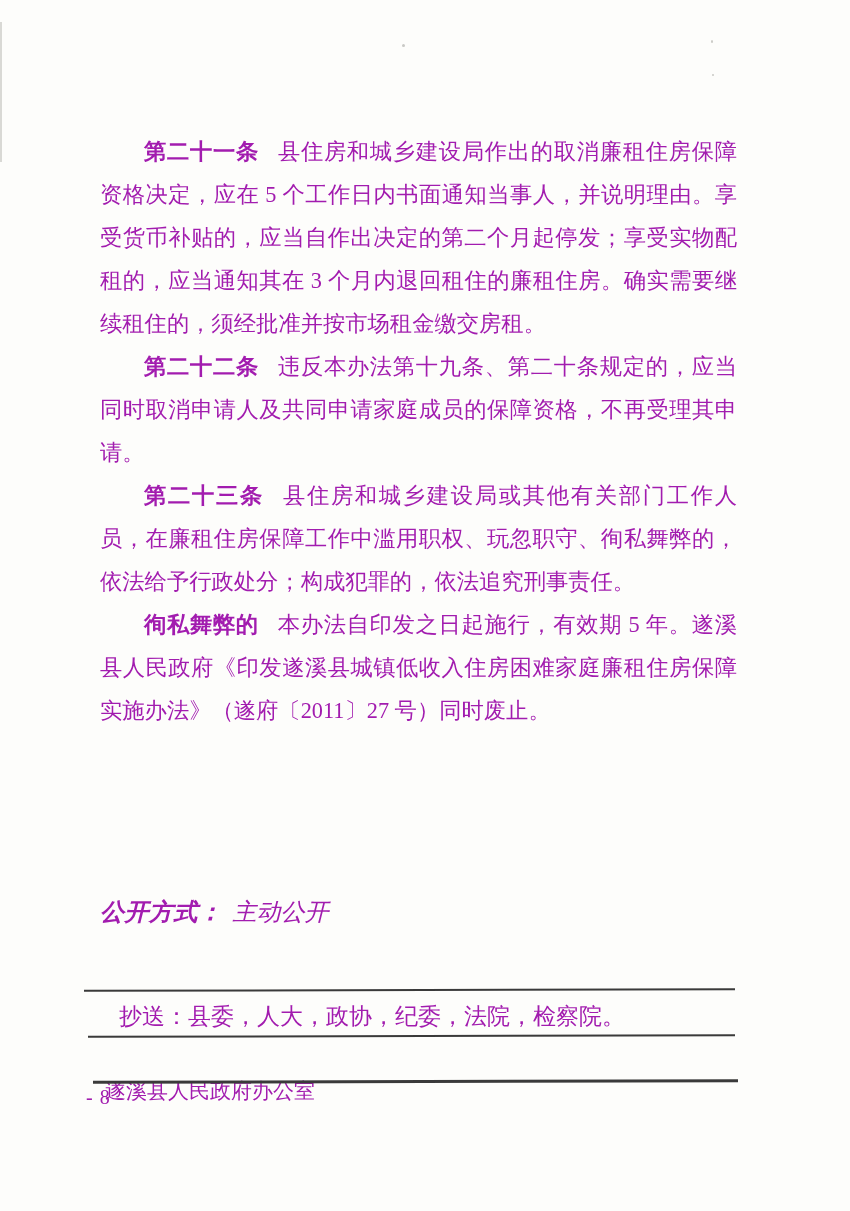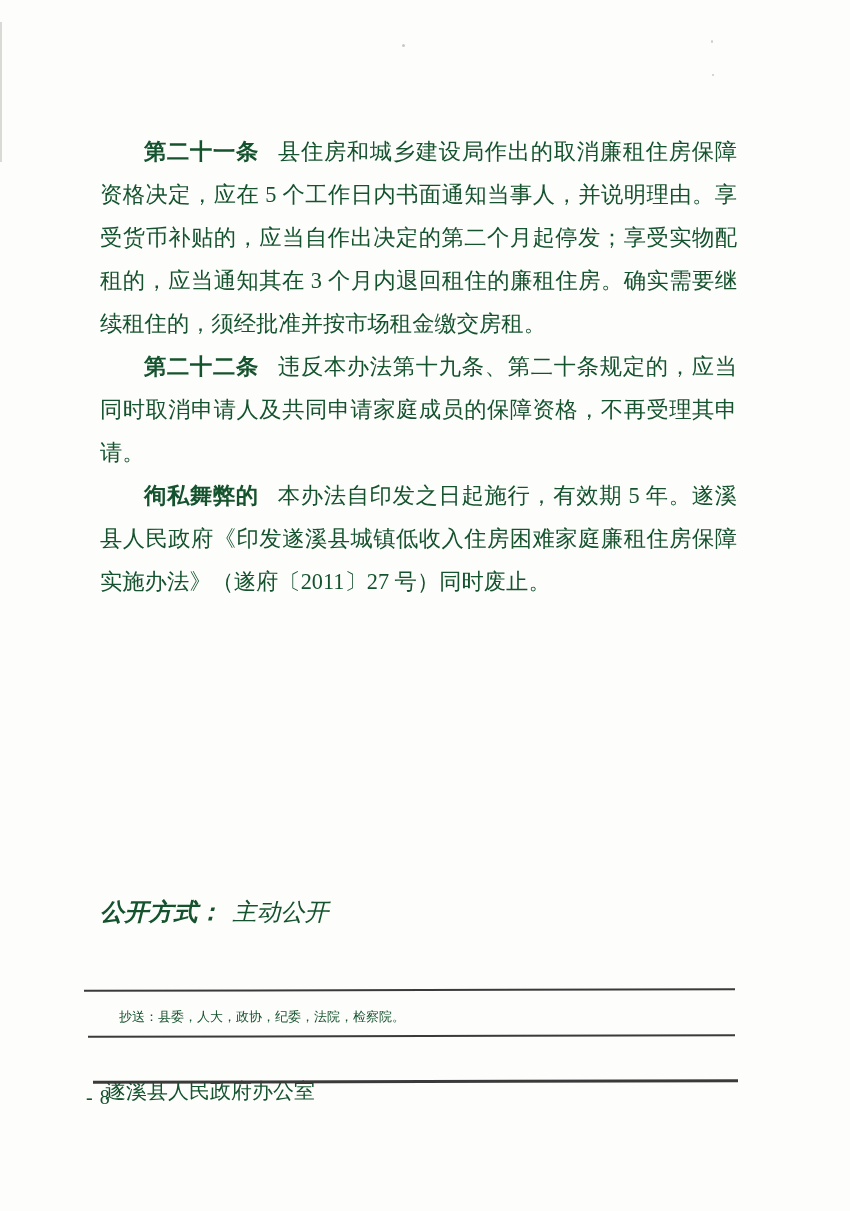--- a/index.html
+++ b/index.html
@@ -1,21 +1,21 @@
 <!DOCTYPE html>
 <html><head>
 <meta charset="utf-8">
 <style>
   html,body{margin:0;padding:0;background:#e8e8e6;}
   .page{
     position:relative;
     width:850px;height:1211px;
     margin:0 auto;
     background:#fdfdfb;
-    color:#14532d;
+    color:#a21caf;
     font-family:"Liberation Serif","DejaVu Serif",serif;
     overflow:hidden;
   }
   
   .edge-artifact{
     position:absolute;left:0;top:22px;width:2px;height:140px;
     background:#d9d9d5;
   }
   .speck{position:absolute;background:#c9c9c5;border-radius:50%;}
   .speck.s1{left:402px;top:44px;width:3px;height:3px;}
@@ -43,21 +43,21 @@
   }
 
   
   .rule{position:absolute;background:#3a3a3a;}
   .rule-top{left:84px;top:989px;width:651px;height:2px;transform:rotate(-0.15deg);}
   .rule-mid{left:88px;top:1035px;width:647px;height:2px;transform:rotate(-0.15deg);}
   .rule-bottom{left:93px;top:1080px;width:645px;height:2.5px;transform:rotate(-0.15deg);}
 
   .copy-row{
     position:absolute;left:119px;top:1002px;
-    font-size:13px;line-height:30px;white-space:nowrap;
+    font-size:23px;line-height:30px;white-space:nowrap;
   }
   .issuer-row{
     position:absolute;left:105px;top:1076px;width:608px;
     display:flex;justify-content:space-between;align-items:baseline;
     font-size:21px;line-height:30px;white-space:nowrap;
   }
   .page-number{
     position:absolute;left:86px;top:1086px;
     font-size:20px;letter-spacing:1px;white-space:nowrap;
   }
@@ -68,20 +68,21 @@
 <div class="page">
 
   <div class="edge-artifact"></div>
   <div class="speck s1"></div>
   <div class="speck s2"></div>
   <div class="speck s3"></div>
 
   <main class="doc-body">
     <p><span class="article-term">第二十一条</span><span>县住房和城乡建设局作出的取消廉租住房保障资格决定，应在 5 个工作日内书面通知当事人，并说明理由。享受货币补贴的，应当自作出决定的第二个月起停发；享受实物配租的，应当通知其在 3 个月内退回租住的廉租住房。确实需要继续租住的，须经批准并按市场租金缴交房租。</span></p>
     <p><span class="article-term">第二十二条</span><span>违反本办法第十九条、第二十条规定的，应当同时取消申请人及共同申请家庭成员的保障资格，不再受理其申请。</span></p>
+    <p><span class="article-term">第二十三条</span><span>县住房和城乡建设局或其他有关部门工作人员，在廉租住房保障工作中滥用职权、玩忽职守、徇私舞弊的，依法给予行政处分；构成犯罪的，依法追究刑事责任。</span></p>
     <p><span class="article-term">徇私舞弊的</span><span>本办法自印发之日起施行，有效期 5 年。遂溪县人民政府《印发遂溪县城镇低收入住房困难家庭廉租住房保障实施办法》（遂府〔2011〕27 号）同时废止。</span></p>
   </main>
 
   <div class="publicity">
     <span class="pub-label">公开方式：</span><span>主动公开</span>
   </div>
 
   <div class="rule rule-top"></div>
 
   <div class="copy-row">

